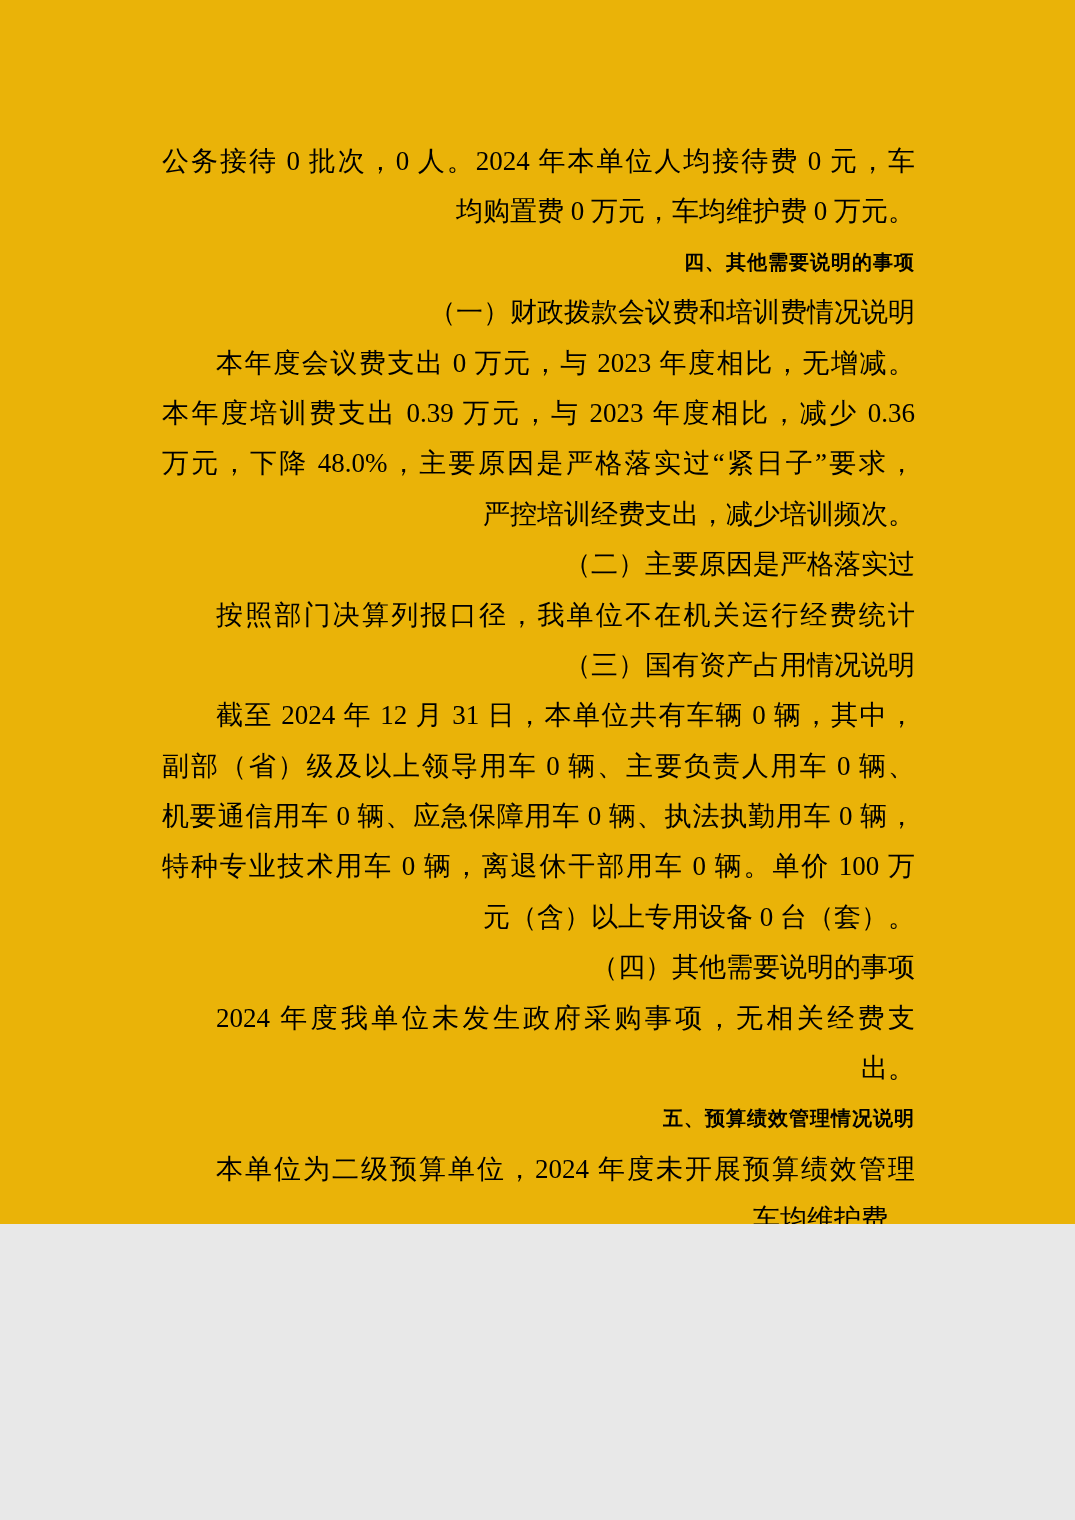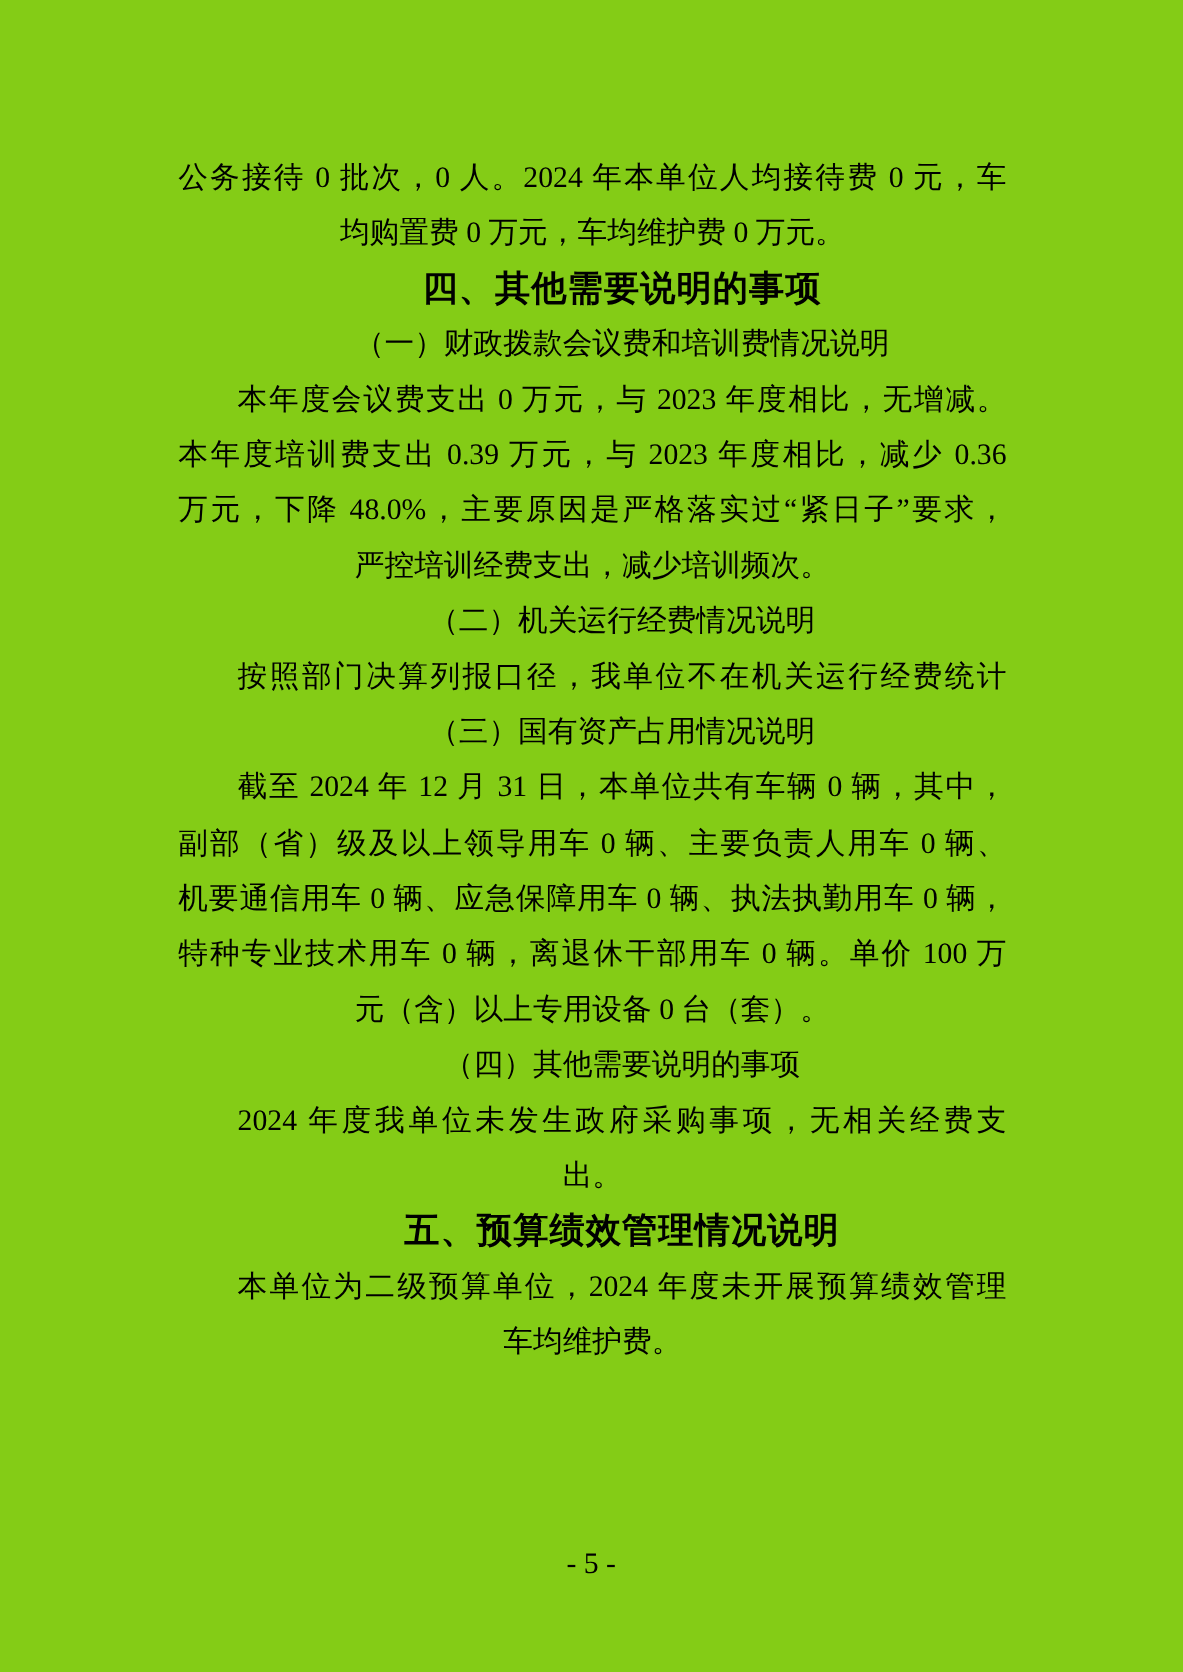--- a/index.html
+++ b/index.html
@@ -3,59 +3,59 @@
 <meta charset="utf-8">
 <style>
   html, body {
     margin: 0;
     padding: 0;
     background: #e8e8e8;
   }
   .page {
     position: relative;
     width: 1075px;
-    height: 1520px;
-    background: #84cc16;
+    height: 1224px;
+    background: #eab308;
     margin: 0 auto;
     overflow: hidden;
     color: #000000;
   }
   .doc {
     position: absolute;
     left: 162px;
     top: 136px;
     width: 753px;
     font-family: "Liberation Serif", "DejaVu Serif", serif;
     font-size: 27px;
     color: #000000;
   }
   .line {
     height: 50.4px;
     line-height: 50.4px;
-    text-align: center;
+    text-align: right;
     white-space: normal;
     overflow: visible;
   }
   
   .line.j {
     text-align: justify;
     text-align-last: justify;
   }
   
   .line.i {
     padding-left: 54px;
   }
   .line.i.j {
     width: 699px;
   }
   
   .line.h {
     font-family: Liberation Sans, sans-serif;
     font-weight: 700;
-    font-size: 32px;
+    font-size: 20px;
     letter-spacing: 1px;
   }
   .footer {
     position: absolute;
     left: 0;
     top: 1404px;
     width: 1075px;
     text-align: center;
     font-family: "Liberation Serif", "DejaVu Serif", serif;
     font-size: 27px;
@@ -69,21 +69,21 @@
 <div class="page">
   <div class="doc">
     <div class="line j">公务接待 0 批次，0 人。2024 年本单位人均接待费 0 元，车</div>
     <div class="line">均购置费 0 万元，车均维护费 0 万元。</div>
     <div class="line h i">四、其他需要说明的事项</div>
     <div class="line i">（一）财政拨款会议费和培训费情况说明</div>
     <div class="line j i">本年度会议费支出 0 万元，与 2023 年度相比，无增减。</div>
     <div class="line j">本年度培训费支出 0.39 万元，与 2023 年度相比，减少 0.36</div>
     <div class="line j">万元，下降 48.0%，主要原因是严格落实过“紧日子”要求，</div>
     <div class="line">严控培训经费支出，减少培训频次。</div>
-    <div class="line i">（二）机关运行经费情况说明</div>
+    <div class="line i">（二）主要原因是严格落实过</div>
     <div class="line j i">按照部门决算列报口径，我单位不在机关运行经费统计</div>
     <div class="line i">（三）国有资产占用情况说明</div>
     <div class="line j i">截至 2024 年 12 月 31 日，本单位共有车辆 0 辆，其中，</div>
     <div class="line j">副部（省）级及以上领导用车 0 辆、主要负责人用车 0 辆、</div>
     <div class="line j">机要通信用车 0 辆、应急保障用车 0 辆、执法执勤用车 0 辆，</div>
     <div class="line j">特种专业技术用车 0 辆，离退休干部用车 0 辆。单价 100 万</div>
     <div class="line">元（含）以上专用设备 0 台（套）。</div>
     <div class="line i">（四）其他需要说明的事项</div>
     <div class="line j i">2024 年度我单位未发生政府采购事项，无相关经费支</div>
     <div class="line">出。</div>

